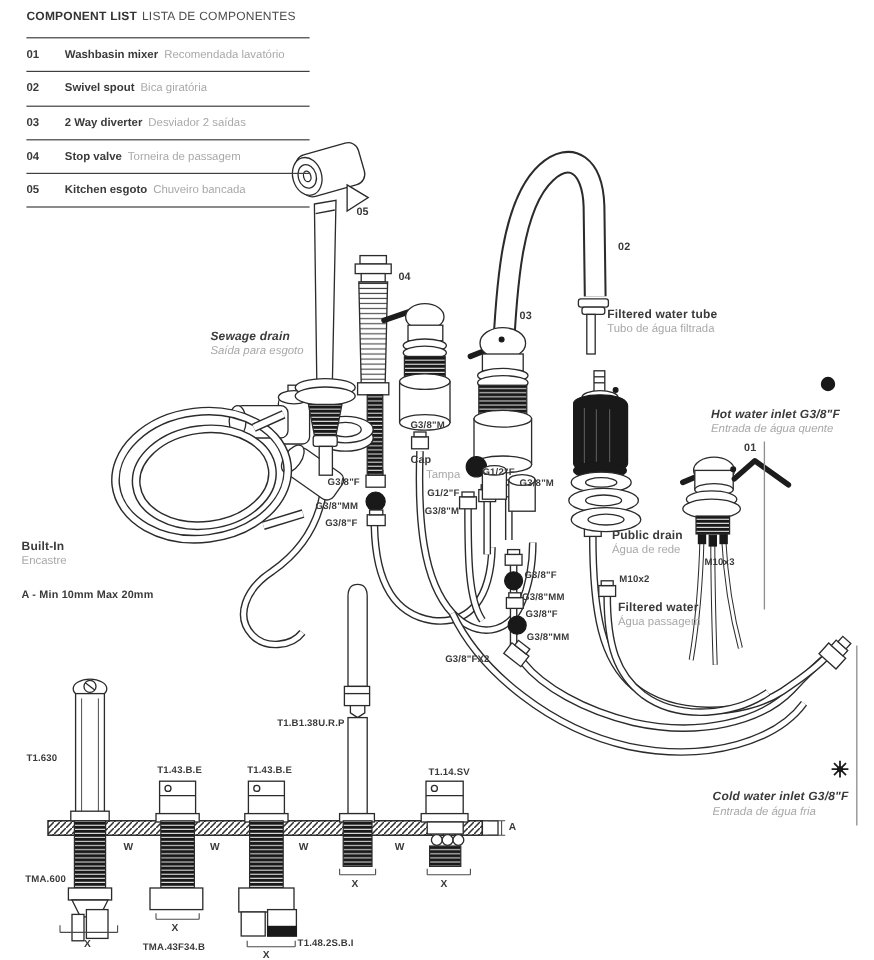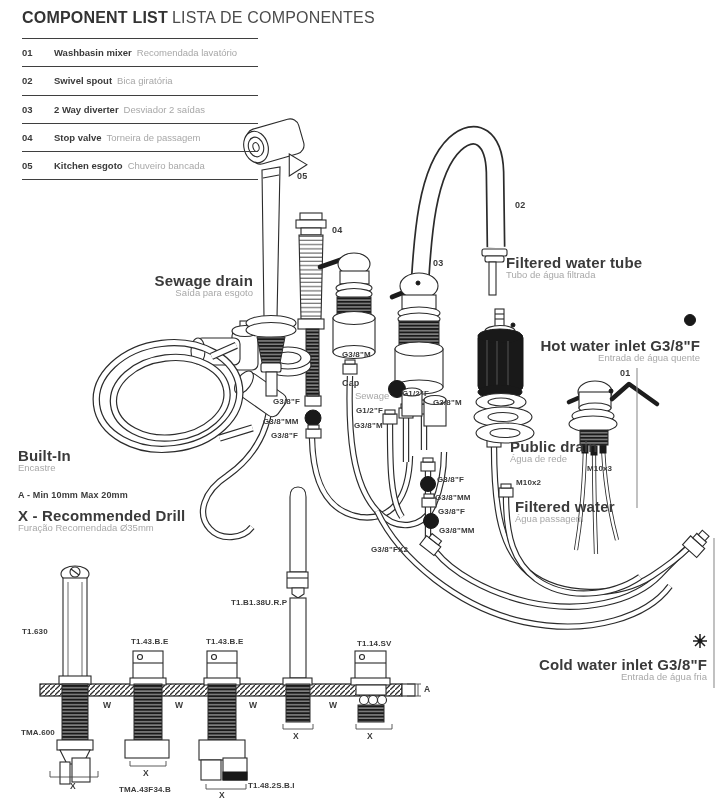--- a/index.html
+++ b/index.html
@@ -2,38 +2,38 @@
 <html><head>
 <meta charset="utf-8">
 <style>
   html,body{margin:0;padding:0;background:#fff;}
   .page{position:relative;width:728px;height:800px;background:#fff;overflow:hidden;
         font-family:"Liberation Sans",sans-serif;}
   svg{position:absolute;left:0;top:0;}
 
   
   .cl{position:absolute;left:22px;top:9px;width:236px;}
-  .cl-title{font-size:16px;font-weight:700;color:#333;letter-spacing:.2px;white-space:nowrap;}
+  .cl-title{font-size:10px;font-weight:700;color:#333;letter-spacing:.2px;white-space:nowrap;}
   .cl-title .pt{font-weight:400;color:#4c4c4c;margin-left:4px;}
   .cl-rows{margin-top:11px;}
   .cl-row{display:flex;align-items:center;height:27.3px;border-top:1.5px solid #3f3f3f;}
   .cl-row:last-child{border-bottom:1.5px solid #3f3f3f;}
   .cl-num{width:32px;font-size:9.5px;font-weight:700;color:#3a3a3a;}
   .cl-en{font-size:9.5px;font-weight:700;color:#3a3a3a;margin-right:5px;white-space:nowrap;}
   .cl-pt{font-size:9.5px;font-weight:400;color:#a8a8a8;white-space:nowrap;}
 
   
   .lbl{position:absolute;font-size:9px;font-weight:700;color:#3a3a3a;
        letter-spacing:.15px;white-space:nowrap;line-height:11px;}
   .lbl.pn{font-size:8px;}
   .lbl.dim{font-size:8.5px;}
   .cap{position:absolute;line-height:12px;white-space:nowrap;}
-  .cap .en{font-size:15px;font-weight:700;color:#3a3a3a;letter-spacing:.15px;}
+  .cap .en{font-size:10px;font-weight:700;color:#3a3a3a;letter-spacing:.15px;}
   .cap .pt{font-size:9.5px;font-weight:400;color:#a8a8a8;}
-  .cap.rt{text-align:right;}
+  .cap.rt{text-align:left;font-style:italic;}
 
   
   .fw{fill:#fff;stroke:#2b2b2b;stroke-width:1.1;}
   .fb{fill:#191919;stroke:#191919;stroke-width:1;}
   .ln{fill:none;stroke:#2b2b2b;stroke-width:1.1;}
   .hO{fill:none;stroke:#2b2b2b;stroke-width:6.4;}
   .hI{fill:none;stroke:#fff;stroke-width:4.1;}
   .rO{fill:none;stroke:#2b2b2b;stroke-width:4.2;}
   .rI{fill:none;stroke:#fff;stroke-width:2.5;}
   .kO{fill:none;stroke:#2b2b2b;stroke-width:7.4;}
@@ -423,28 +423,24 @@
   <div class="cap" style="left:515px;top:501px">
     <div class="en">Filtered water</div>
     <div class="pt">Água passagem</div>
   </div>
   <div class="cap" style="left:18px;top:450px">
     <div class="en">Built-In</div>
     <div class="pt">Encastre</div>
   </div>
   <div class="lbl" style="left:342px;top:378px">Cap</div>
   <div class="cap" style="left:355px;top:390px">
-    <div class="pt">Sewage</div>
+    <div class="pt">Tampa</div>
   </div>
 
   <div class="lbl" style="left:18px;top:490px">A - Min 10mm Max 20mm</div>
-  <div class="cap" style="left:18px;top:510px">
-    <div class="en">X - Recommended Drill</div>
-    <div class="pt">Furação Recomendada Ø35mm</div>
-  </div>
 
   <div class="lbl pn" style="left:342px;top:349px">G3/8"M</div>
   <div class="lbl pn" style="left:402px;top:388px">G1/2"F</div>
   <div class="lbl pn" style="left:433px;top:397px">G3/8"M</div>
   <div class="lbl pn" style="left:356px;top:405px">G1/2"F</div>
   <div class="lbl pn" style="left:354px;top:420px">G3/8"M</div>
   <div class="lbl pn" style="left:273px;top:396px">G3/8"F</div>
   <div class="lbl pn" style="left:263px;top:416px">G3/8"MM</div>
   <div class="lbl pn" style="left:271px;top:430px">G3/8"F</div>
   <div class="lbl pn" style="left:437px;top:474px">G3/8"F</div>

